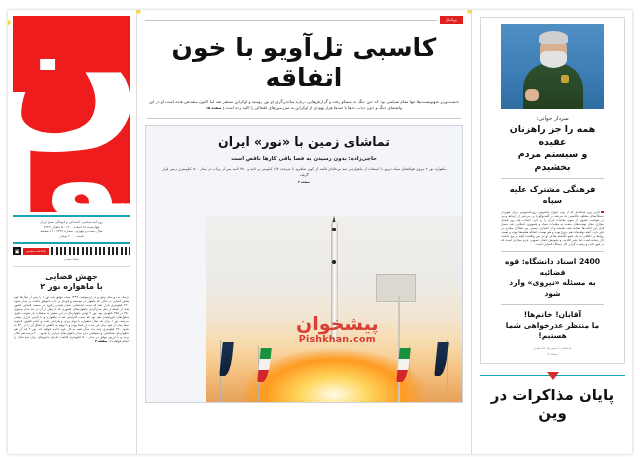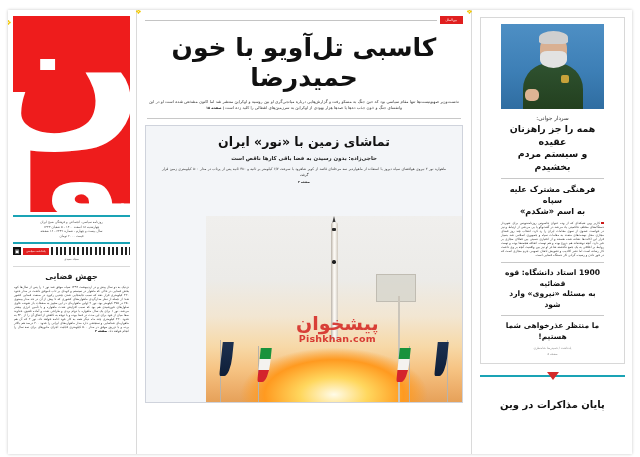--- a/index.html
+++ b/index.html
@@ -464,25 +464,25 @@
     position: absolute;
     left: 50%; margin-left: -6px;
     top: 0;
     width: 0; height: 0;
     border-left: 6px solid transparent;
     border-right: 6px solid transparent;
     border-top: 8px solid #d42a2a;
   }
   #bottom-headline {
     text-align: center;
-    font-size: 10px;
+    font-size: 15px;
     font-weight: bold;
     color: #111;
     direction: rtl;
-    margin-top: 17px;
+    margin-top: 4px;
   }
 
   
   .corner-orn {
     position: absolute;
     width: 7px; height: 7px;
     color: #f2c800;
     font-size: 7px;
     line-height: 7px;
     text-align: center;
@@ -519,39 +519,40 @@
       <div id="note-badge">یادداشت سیاسی</div>
       <div id="barcode"></div>
     </div>
 
     <div id="byline">سجاد مفیدی</div>
 
     <div class="hrule thin"></div>
 
     <div class="r-head">
       <div>جهش فضایی</div>
+      <div>با ماهواره نور ۲</div>
     </div>
 
     <div id="right-body" class="body-text">
       <span>نزدیک به دو سال پیش و در اردیبهشت ۱۳۹۹ سپاه موفق شد نور ۱ را پس از سال‌ها کوه بخش فضایی در حالی که ماهوار در سیستم و کوه‌ای بر تاب ناموفق داشت در مدار حدود ۴۲۰ کیلومتری قرار دهد که سبب جابه‌جایی شدن چندین رکورد در صنعت فضایی کشور شد؛ از جمله از نظر مدارگردی ماهواره‌های کشوری که تا پیش از آن در حد مدار بیضوی ۲۵۰ در ۳۷۵ کیلومتر بود. نور ۲ اولین ماهواره‌ای در این مجهز به صفحات باز شونده حاوی سلول‌های خورشیدی هم بود که سبب افزایش شدت ماهواره و با تأمین انرژی بیشتر می‌شد. نور ۱ برای یک سال ماهواره با دوام بردی و طراحی شده و آماده تلفیق، خداوند صفا میان از خود برای این مدت در فضا بوده و با توجه به کاهش از اتفاق آن را از ۴۲۰ به حدود ۴۲۰ کیلومتری چند ماه دیگر همه به کار خود ادامه خواهد داد. نور ۲ که آن هم ماهواره‌ای شناسایی و سنجشی دارد مدار ماهواره‌های ایرانی را حدود ۲۰۰ درصد هم بالاتر برده و با تزریق موفق در مدار ۵۰۰ کیلومتری قابلیت اجرای مانورهای برای سه سال را انجام خواهد داد.</span>
       <span class="page-ref">صفحه ۲</span>
     </div>
   </div>
 
   <div id="center-column">
 
     <div class="corner-orn" style="right:-2px; top:-1px;">❖</div>
     <div class="corner-orn" style="left:-2px; top:-1px;">❖</div>
 
     <div id="kicker-row">
       <div id="kicker-badge">بین‌الملل</div>
       <div id="kicker-line"></div>
     </div>
 
-    <div id="lead-headline">کاسبی تل‌آویو با خون حمیدرضا</div>
+    <div id="lead-headline">کاسبی تل‌آویو با خون اتفاقه</div>
 
     <div id="lead-deck">
       <span>نخست‌وزیر صهیونیست‌ها تنها مقام سیاسی بود که حین جنگ به مسکو رفت و گزارش‌هایی درباره میانجی‌گری او بین روسیه و اوکراین منتشر شد اما اکنون مشخص شده است او در این وانفسای جنگ و خون جذب ده‌ها یا صدها هزار یهودی از اوکراین به سرزمین‌های اشغالی را کلید زده است</span>
       <span class="page-ref">| صفحه ۱۵</span>
     </div>
 
     <div id="lead-sep"></div>
 
     <div id="second-story">
       <div id="second-headline">تماشای زمین با «نور» ایران</div>
@@ -605,37 +606,37 @@
       <div class="s-kicker">سردار جوانی:</div>
       <div class="s-head">
         <div>همه را جز راهزنان عقیده</div>
         <div>و سیستم مردم بخشیدم</div>
       </div>
 
       <div class="hrule"></div>
 
       <div class="s-head mid">
         <div>فرهنگی مشترک علیه سپاه</div>
-        <div>به اسم «شکدم»</div>
       </div>
 
       <div class="body-text" style="margin-top:4px;">
         <span class="bullet"></span><span>کاربر وین شبکه‌ای که از وده عنوان جاسوس روزنامه‌نویس برای شهردار دستگاه‌های مختلف حاکمیتی یاد می‌شد در گفت‌وگو یا یی می‌شی از ارتباط و نیز در خواست عضوی از سوی مقامات ایران را رد کرد. انتخاب چند روز فضای مجازی محل نهضت‌های متعدد به مقامات سپاه و جمهوری اسلامی شد بسیار قرار این اکانت‌ها نشانه شده هستند و از اختیاری نسبتی بین فعالان مجازی بر خبر دارد. آنچه نوشته‌اند هم دروغ بوده و هم تهمت، اتفاقه هجمه‌ها بوده و تهمت روابط بر اخلاقی به یک جمع نگذشته شاعر او نیز بین واقعیت آنچه بر وی داشت کار رسانه است اما نشر اکاذیب و تشویش اذهان عمومی جرم مجازی است که در خور دادن و رسیده گرانی کار دستگاه قضایی است.</span>
       </div>
 
       <div class="hrule"></div>
 
       <div class="s-head small">
-        <div>1900 استاد دانشگاه: قوه قضائیه</div>
+        <div>2400 استاد دانشگاه: قوه قضائیه</div>
         <div>به مسئله «نیروی» وارد شود</div>
       </div>
 
       <div class="hrule"></div>
 
       <div class="s-head small">
+        <div>آقایان! خانم‌ها!</div>
         <div>ما منتظر عذرخواهی شما هستیم!</div>
       </div>
       <div class="s-credit">یادداشت / حمیدرضا شاه‌نظری</div>
       <div class="s-pageref">صفحه ۵</div>
     </div>
 
     <div id="bottom-divider">
       <div class="line"></div>
       <div class="tri"></div>
     </div>

